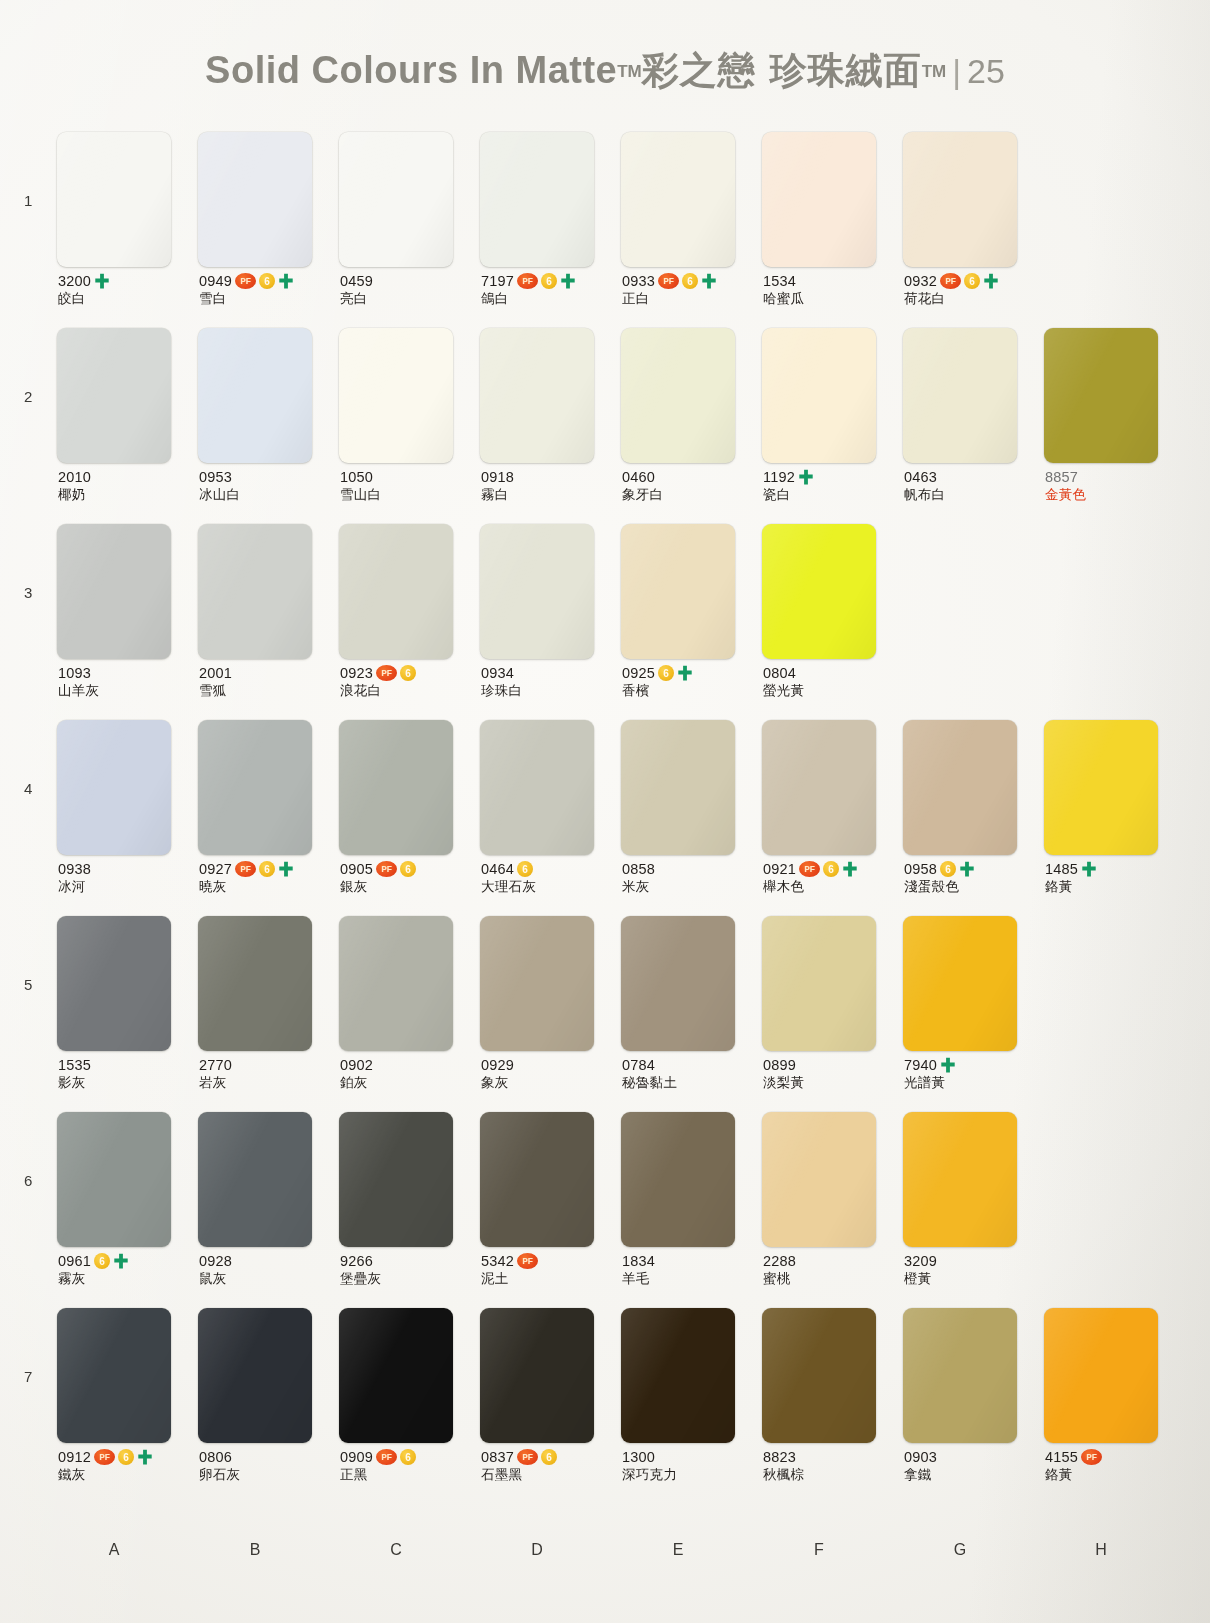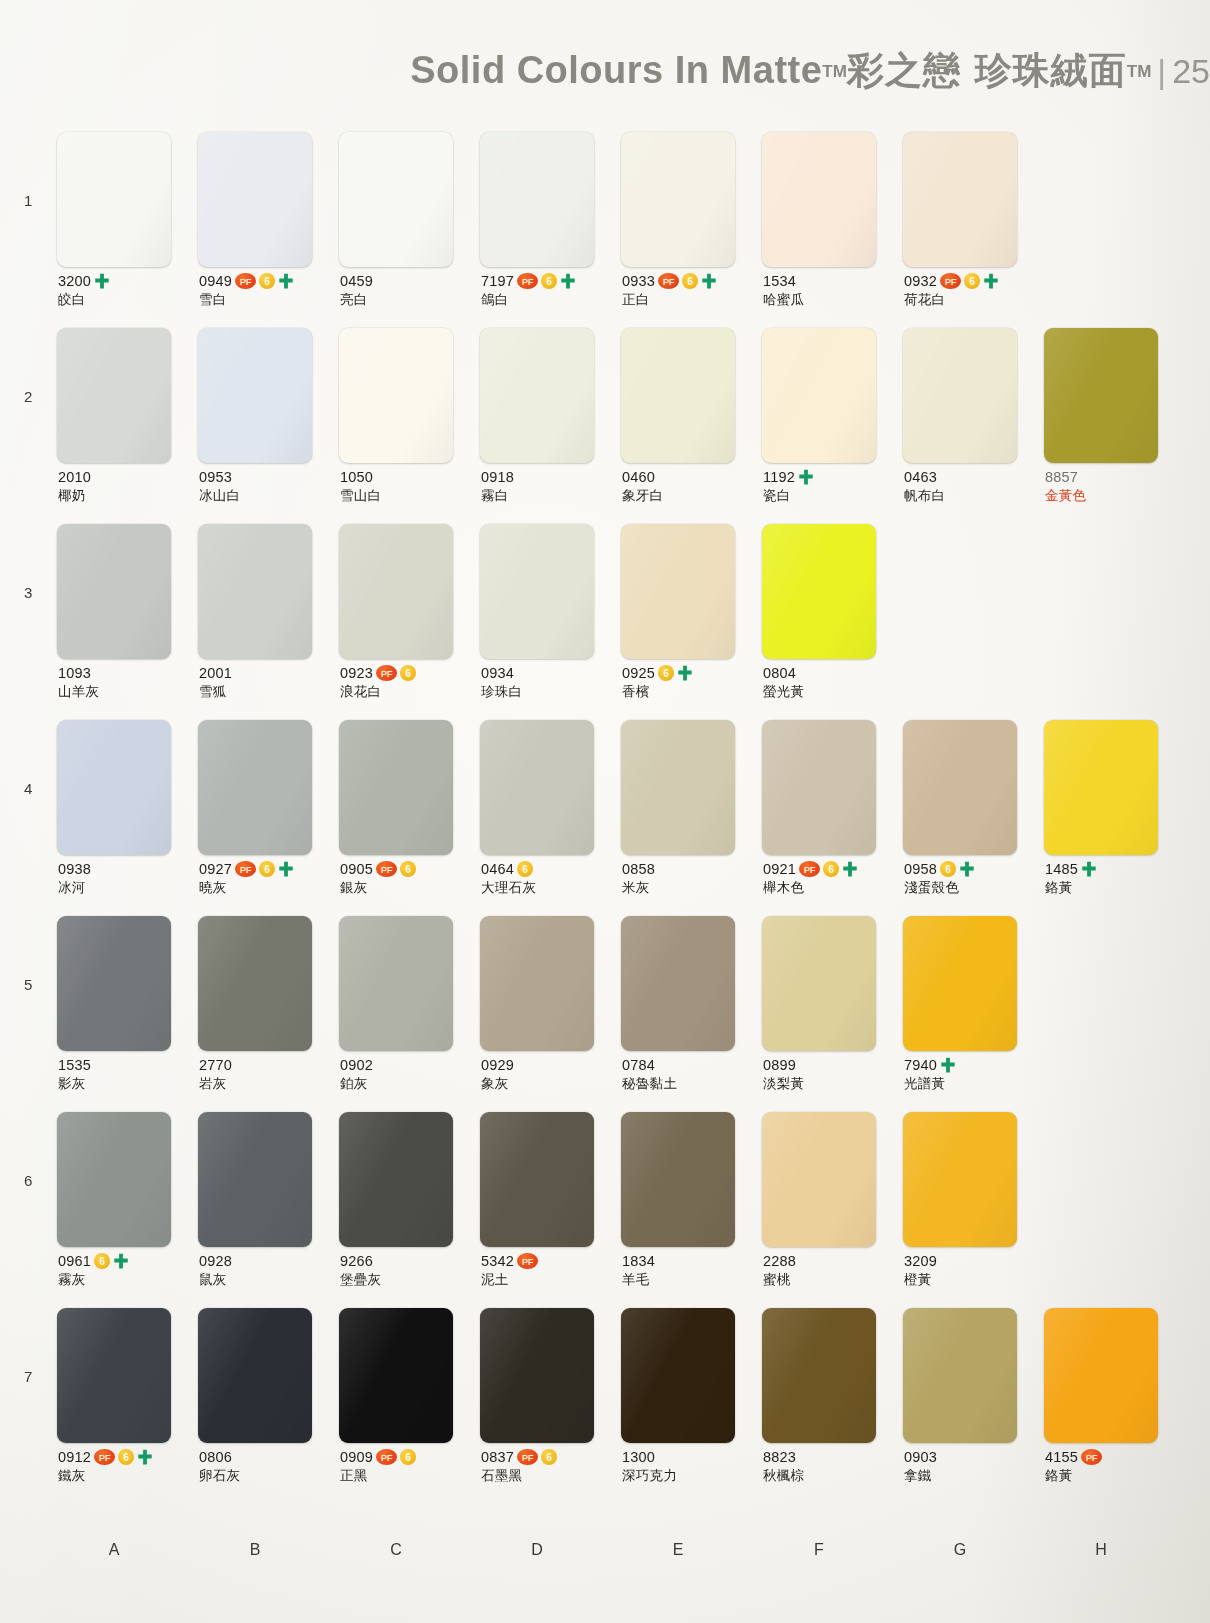--- a/index.html
+++ b/index.html
@@ -35,21 +35,21 @@
     position: relative;
     width: 1210px;
     height: 1623px;
   }
 
   
   .header {
     position: absolute;
     left: 0; right: 0;
     top: 46px;
-    text-align: right;
+    text-align: center;
     white-space: nowrap;
   }
   .title-main {
     font-size: 38px;
     font-weight: bold;
     color: #8a8880;
     letter-spacing: 0.5px;
     font-family: "Liberation Sans", sans-serif;
   }
   .title-tm {
@@ -143,21 +143,21 @@
     font-family: "Liberation Sans", sans-serif;
     letter-spacing: 0.2px;
     line-height: 16px;
   }
   .code.alt {
     color: #737373;
   }
   .cname {
     font-size: 13.5px;
     color: #231f1c;
-    font-family: Liberation Serif, serif;
+    font-family: Liberation Mono, monospace;
     margin-top: 2px;
     line-height: 16px;
     letter-spacing: 0.3px;
   }
   .cname.alt {
     color: #e03a16;
   }
 
   
   .badge {
@@ -168,21 +168,21 @@
   }
   .badge-pf {
     width: 21px;
     height: 16px;
     border-radius: 50%;
     background: radial-gradient(circle at 36% 30%, #f4702a 0%, #e8471a 62%, #cf3a12 100%);
     color: #ffe7c9;
     font-size: 9.5px;
     font-weight: bold;
     letter-spacing: -0.3px;
-    font-family: Liberation Sans, sans-serif;
+    font-family: Liberation Mono, monospace;
   }
   .badge-6 {
     width: 16px;
     height: 16px;
     border-radius: 50%;
     background: radial-gradient(circle at 36% 30%, #fbd24a 0%, #f2bb20 62%, #dda411 100%);
     color: #fffaf0;
     font-size: 10px;
     font-weight: bold;
     font-family: "Liberation Sans", sans-serif;

